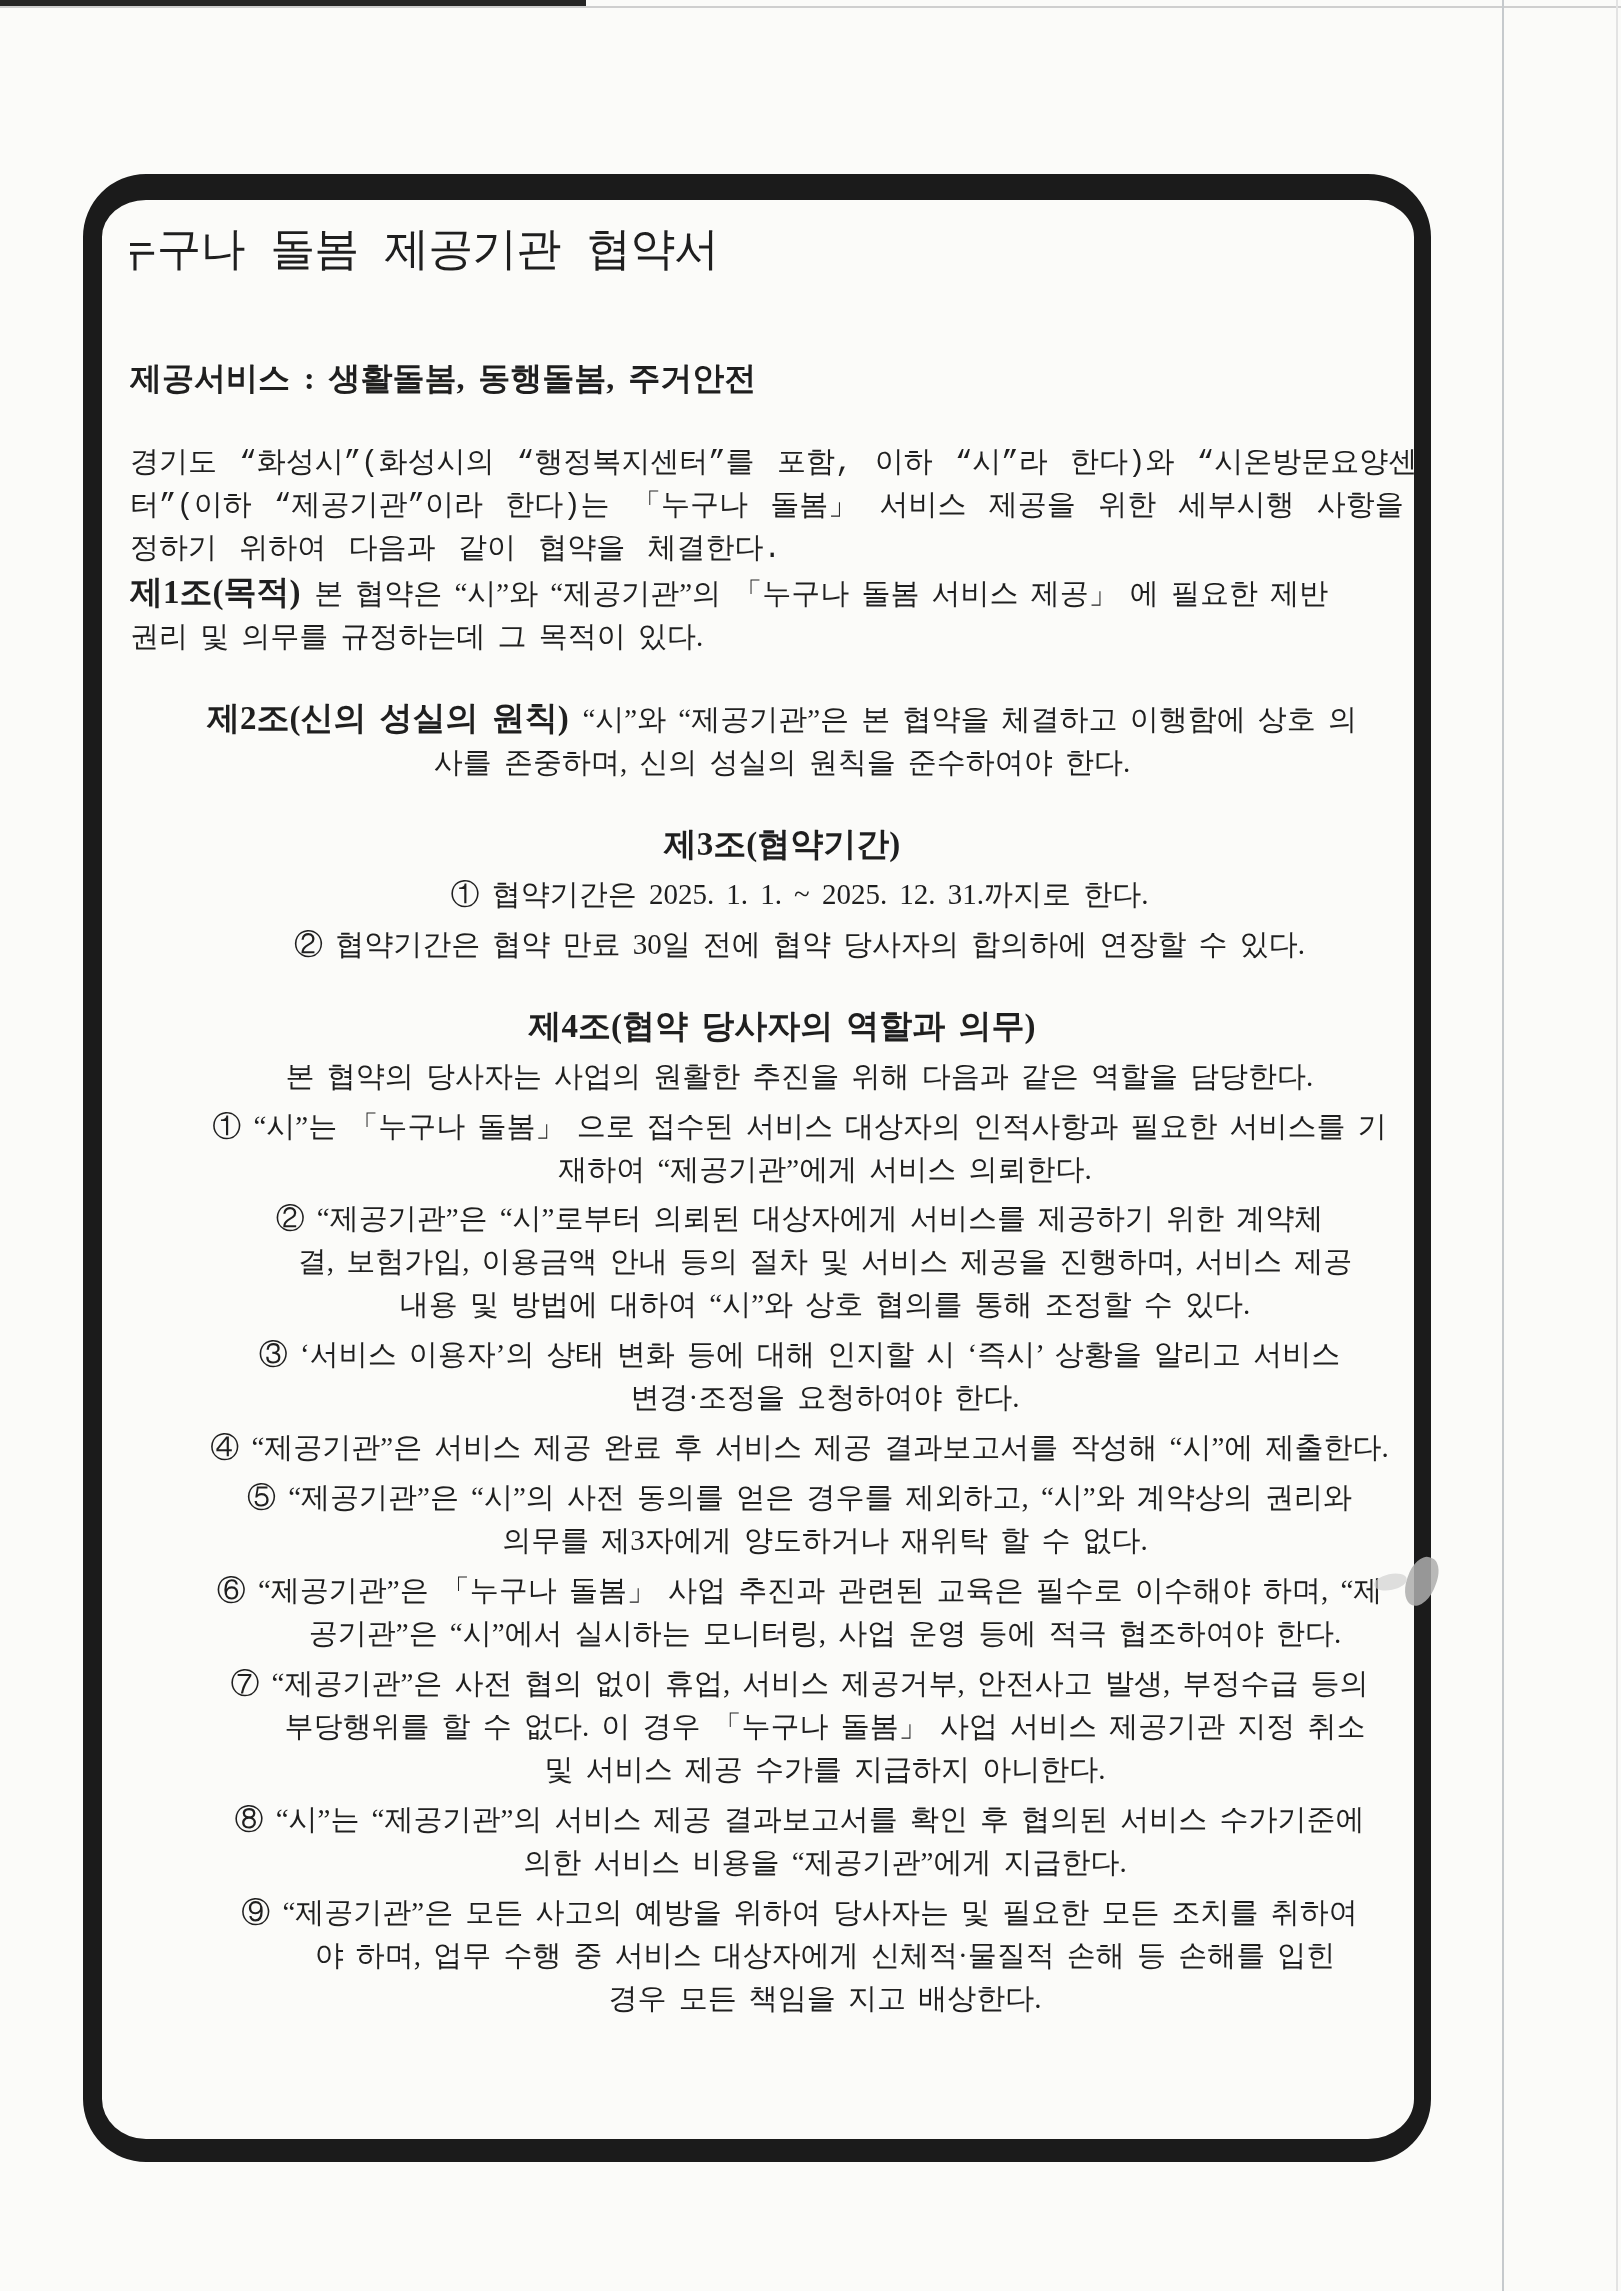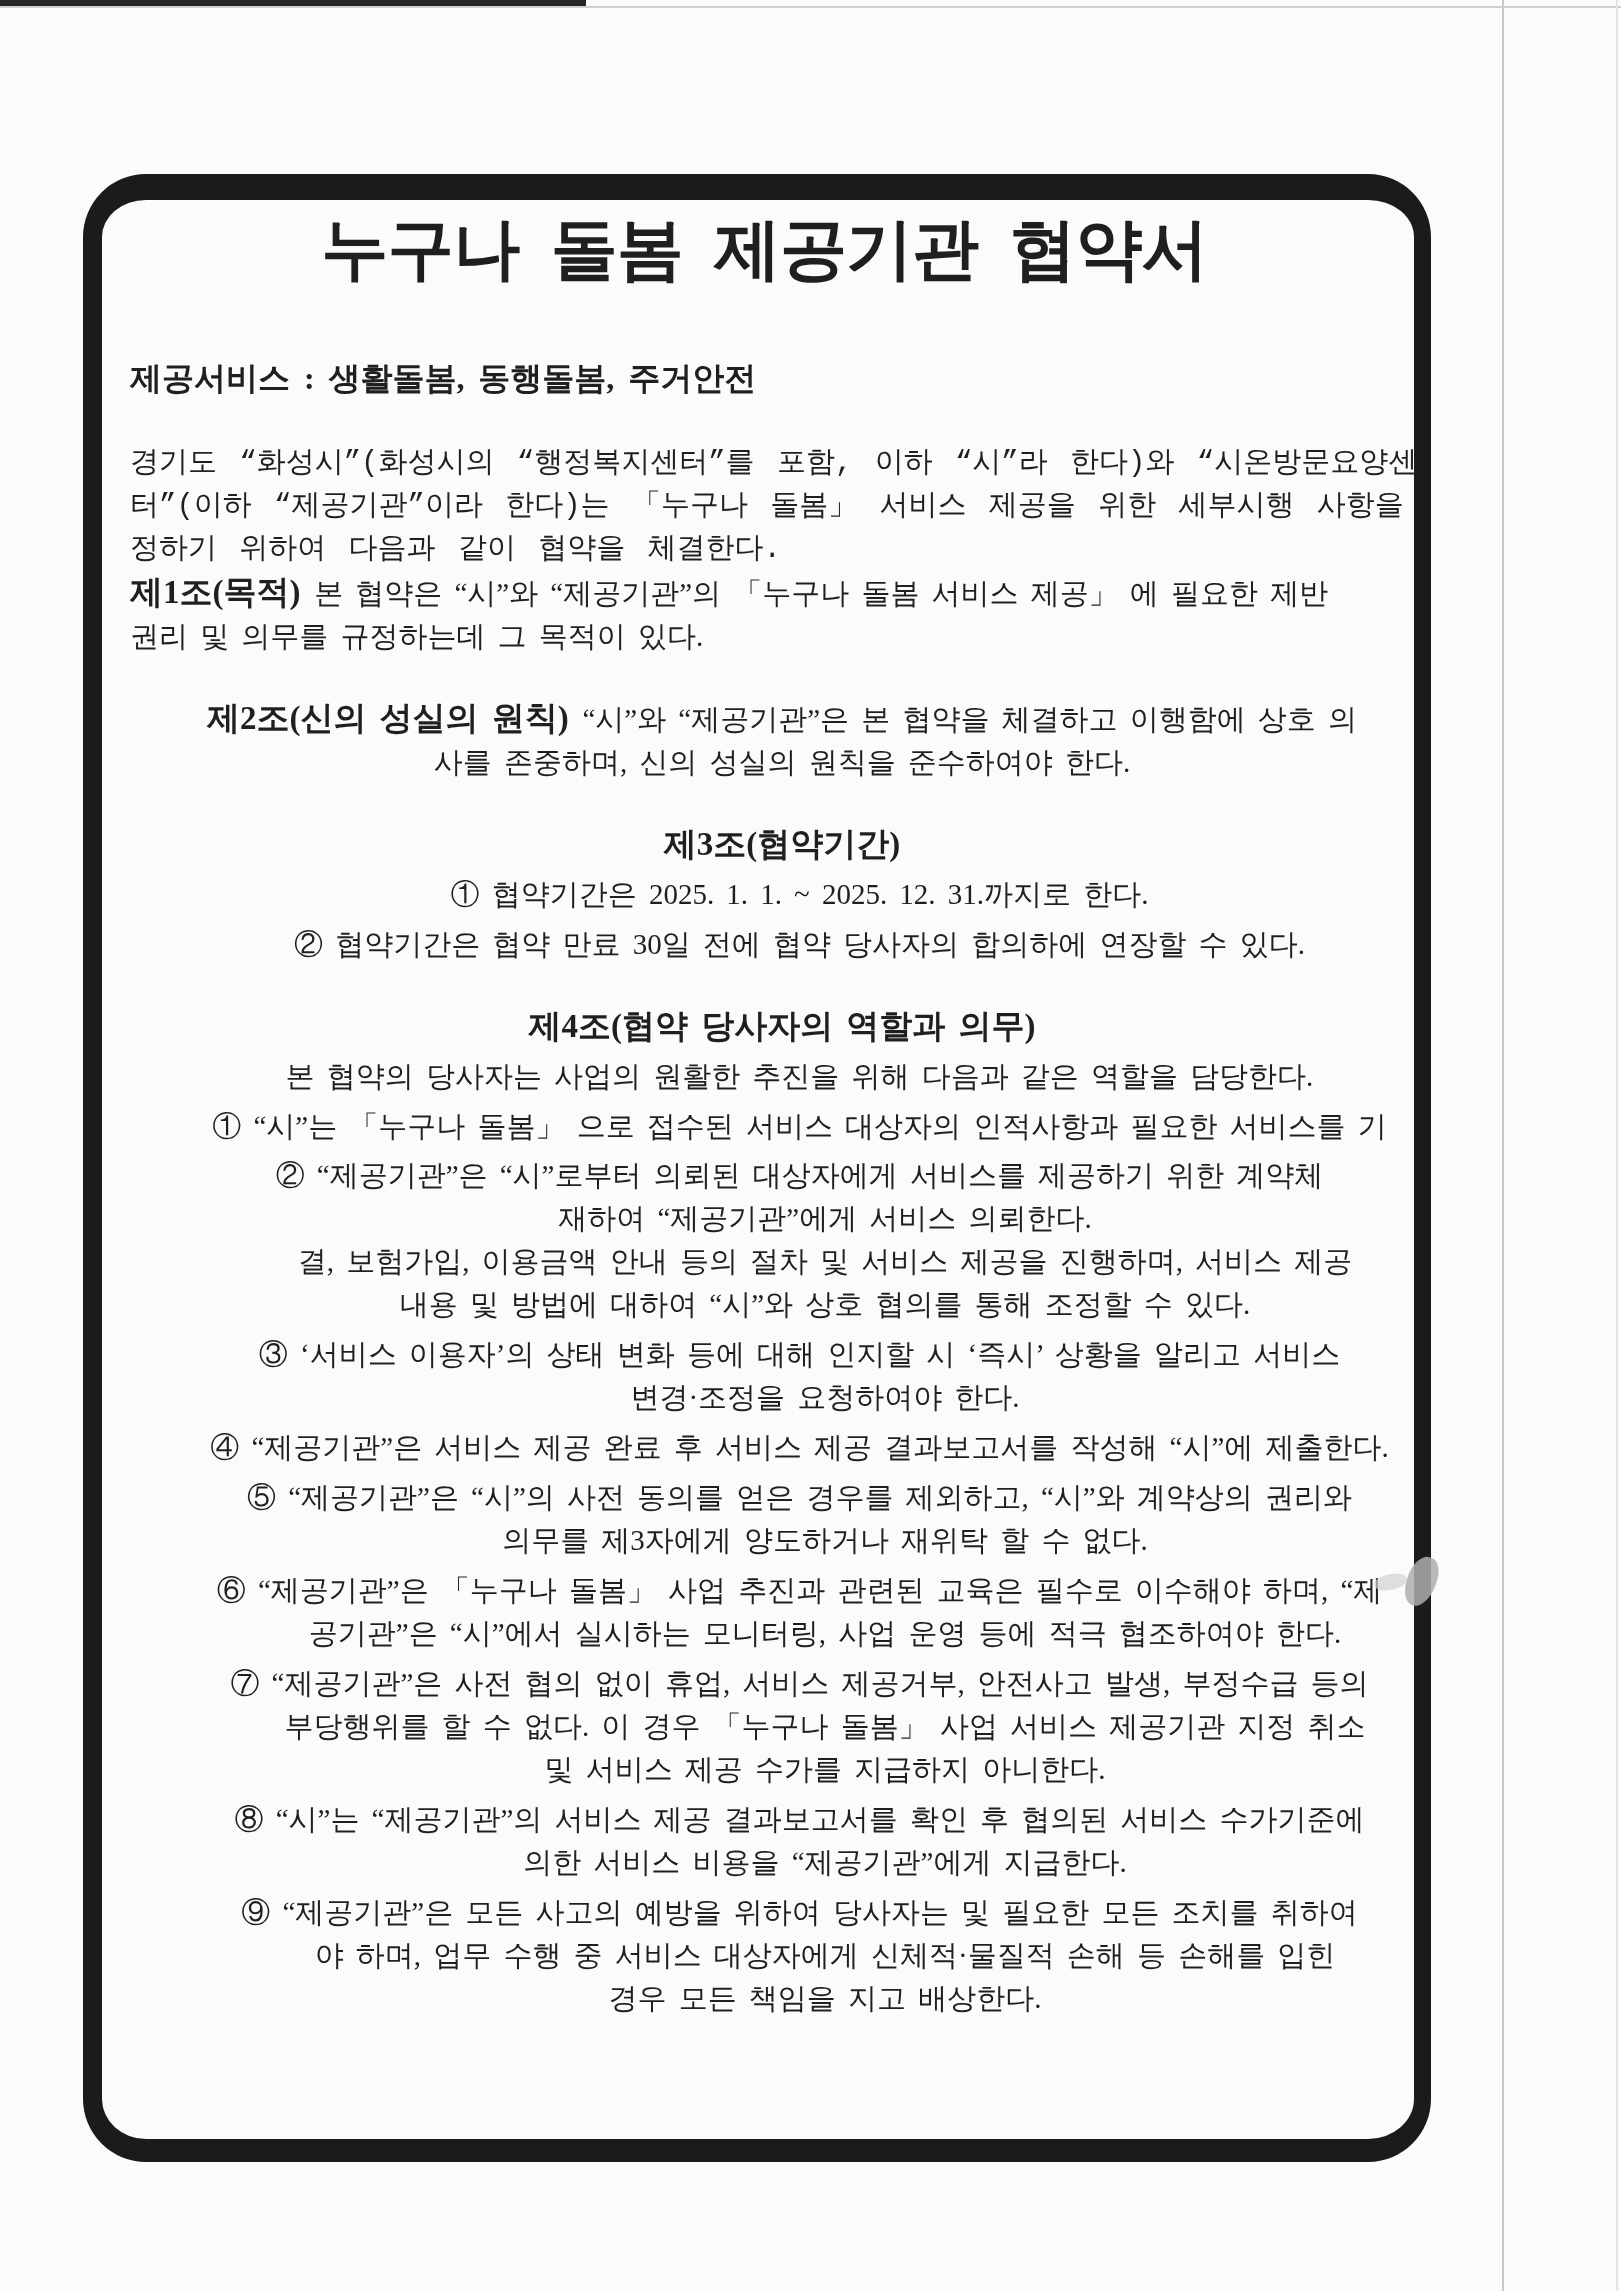--- a/index.html
+++ b/index.html
@@ -32,22 +32,22 @@
     pointer-events:none;
   }
 
   
   .doc-content{
     position:absolute;left:130px;top:206px;width:1304px;height:1960px;
     overflow:hidden;z-index:3;
   }
   .doc-content div{white-space:nowrap;}
   .title{
-    font-size:67px;font-weight:bold;line-height:86px;
-    text-align:center;letter-spacing:-1px;word-spacing:15.7px;
+    font-size:45px;font-weight:normal;line-height:86px;
+    letter-spacing:-1px;word-spacing:15.7px;
     transform:translateX(-17.6px);
   }
   .service{margin-top:64px;font-size:32px;font-weight:bold;line-height:45px;word-spacing:5.9px;}
   .body-line{font-size:29px;line-height:43px;word-spacing:4.9px;}
   .mt-intro{margin-top:41px;font-family:Liberation Mono, monospace;}
   .mt-art{}
   .mt-art-lg{margin-top:39px;text-align:center;}
   .art-h{font-size:33px;font-weight:bold;}
   .art-h-inline{font-size:33px;font-weight:bold;margin-right:13.7px;}
   .ind{padding-left:35px;font-family:Liberation Serif, serif;}
@@ -94,23 +94,23 @@
       <div class="body-line art-h">제3조(협약기간)</div>
       <div class="body-line ind item">① 협약기간은 2025. 1. 1. ~ 2025. 12. 31.까지로 한다.</div>
       <div class="body-line ind item">② 협약기간은 협약 만료 30일 전에 협약 당사자의 합의하에 연장할 수 있다.</div>
     </div>
 
     <div class="mt-art-lg">
       <div class="body-line art-h">제4조(협약 당사자의 역할과 의무)</div>
       <div class="body-line ind item">본 협약의 당사자는 사업의 원활한 추진을 위해 다음과 같은 역할을 담당한다.</div>
 
       <div class="body-line ind item">① “시”는 「누구나 돌봄」 으로 접수된 서비스 대상자의 인적사항과 필요한 서비스를 기</div>
+      <div class="body-line cont">재하여 “제공기관”에게 서비스 의뢰한다.</div>
+
       <div class="body-line ind item">② “제공기관”은 “시”로부터 의뢰된 대상자에게 서비스를 제공하기 위한 계약체</div>
-
-      <div class="body-line cont">재하여 “제공기관”에게 서비스 의뢰한다.</div>
       <div class="body-line cont">결, 보험가입, 이용금액 안내 등의 절차 및 서비스 제공을 진행하며, 서비스 제공</div>
       <div class="body-line cont">내용 및 방법에 대하여 “시”와 상호 협의를 통해 조정할 수 있다.</div>
 
       <div class="body-line ind item">③ ‘서비스 이용자’의 상태 변화 등에 대해 인지할 시 ‘즉시’ 상황을 알리고 서비스</div>
       <div class="body-line cont">변경·조정을 요청하여야 한다.</div>
 
       <div class="body-line ind item">④ “제공기관”은 서비스 제공 완료 후 서비스 제공 결과보고서를 작성해 “시”에 제출한다.</div>
 
       <div class="body-line ind item">⑤ “제공기관”은 “시”의 사전 동의를 얻은 경우를 제외하고, “시”와 계약상의 권리와</div>
       <div class="body-line cont">의무를 제3자에게 양도하거나 재위탁 할 수 없다.</div>

